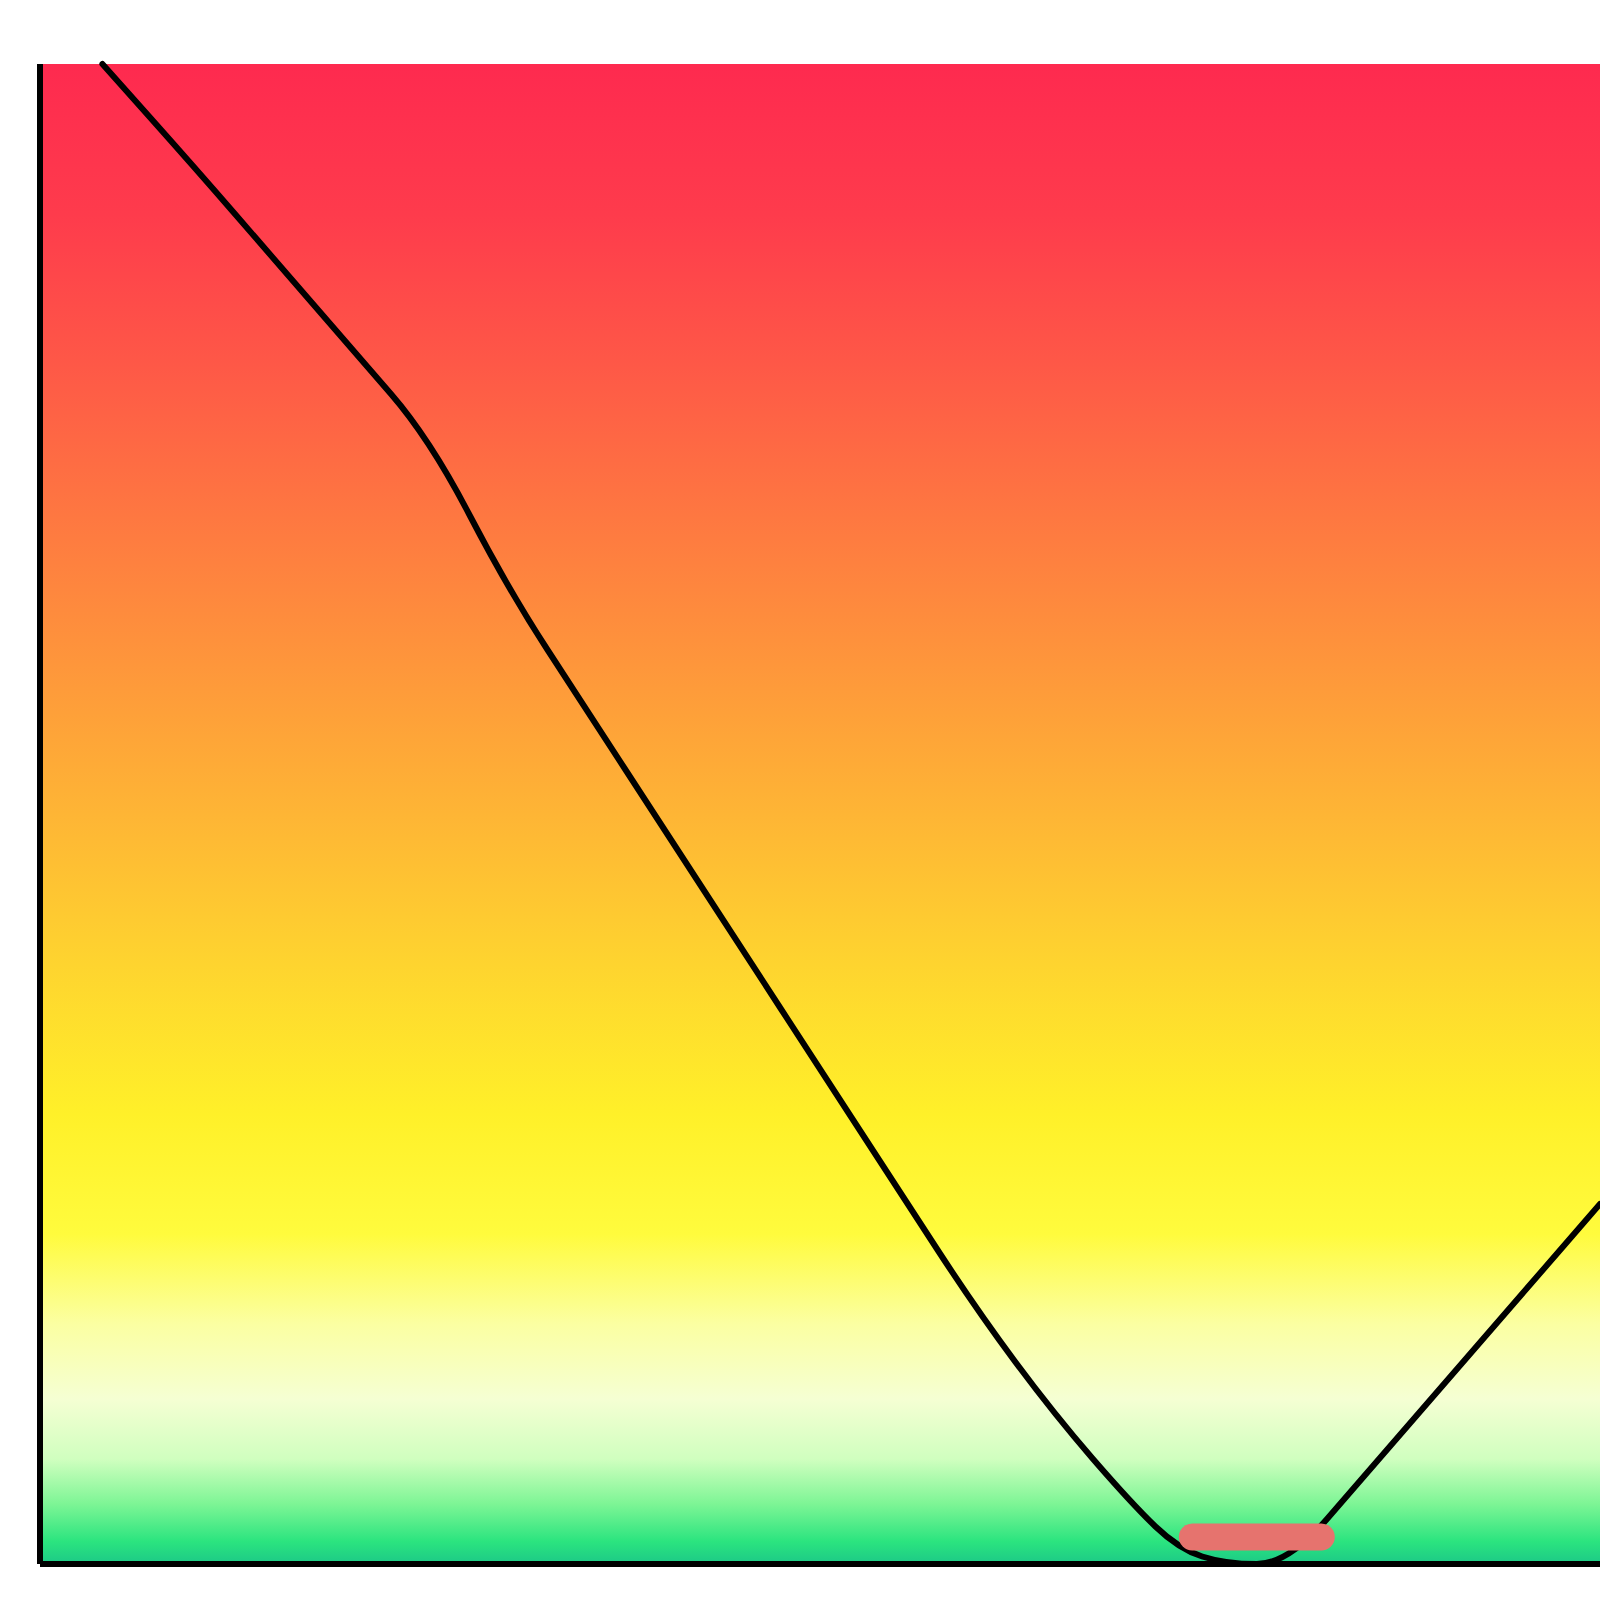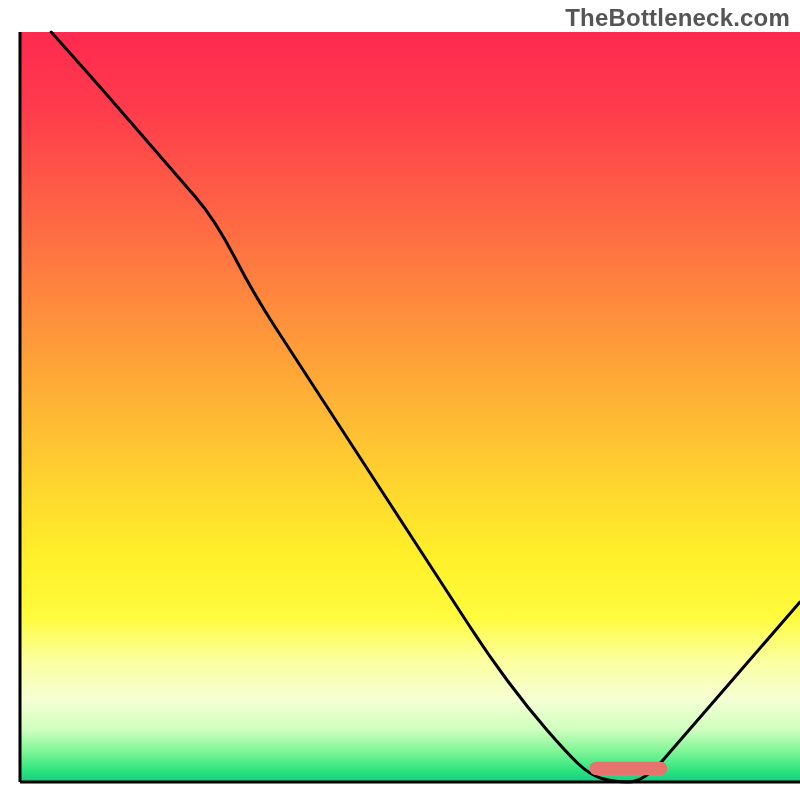--- a/index.html
+++ b/index.html
@@ -29,21 +29,20 @@
   svg {
     position: absolute;
     top: 0;
     left: 0;
   }
 </style>
 </head>
 <body>
 <div class="wrap">
 
-<div class="watermark">TheBottleneck.com</div>
 
 <svg id="chart-svg" width="800" height="800" viewBox="0 0 800 800">
       <defs>
         <linearGradient id="bg-grad" x1="0" y1="0" x2="0" y2="1">
           <stop offset="0%" stop-color="#fe2a4f"></stop>
           <stop offset="10%" stop-color="#fe3b4c"></stop>
           <stop offset="20%" stop-color="#fe5847"></stop>
           <stop offset="30%" stop-color="#fe7741"></stop>
           <stop offset="40%" stop-color="#fe963b"></stop>
           <stop offset="50%" stop-color="#feb535"></stop>

